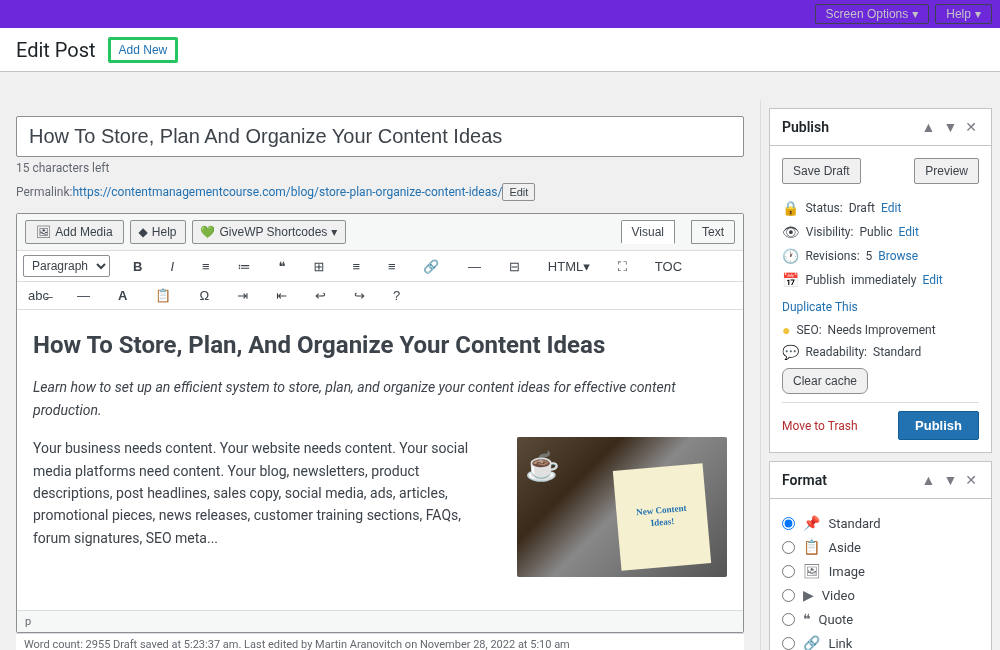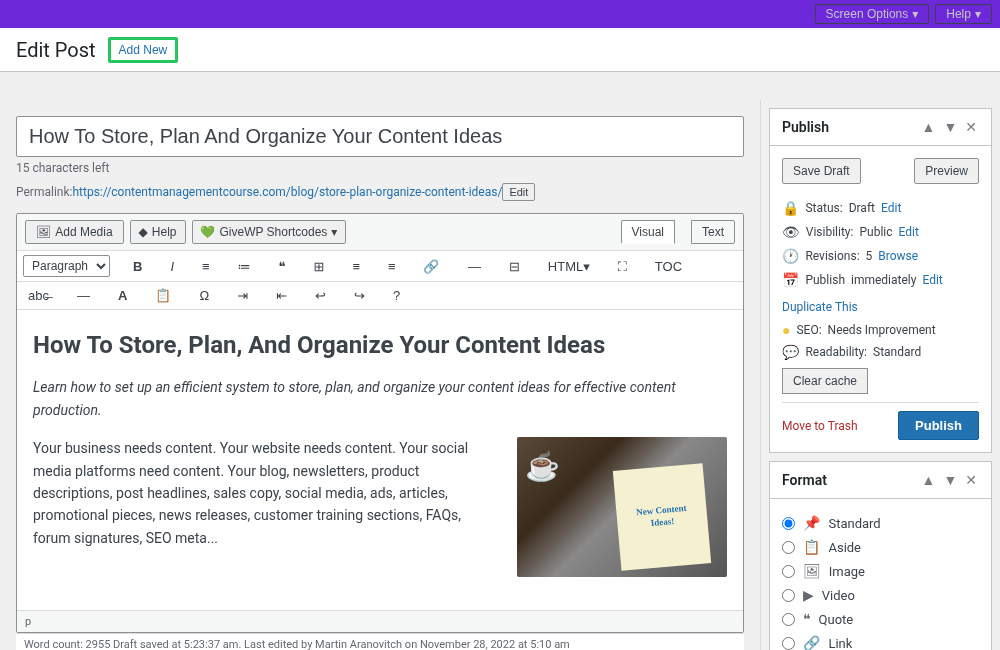--- a/index.html
+++ b/index.html
@@ -87,21 +87,21 @@
     .publish-meta-row .icon { font-size: 14px; }
     .publish-meta-row a { color: #2271b1; text-decoration: none; }
 
     .duplicate-link { color: #2271b1; text-decoration: none; font-size: 12px; cursor: pointer; display: block; margin: 8px 0; }
 
     .seo-row { display: flex; align-items: center; gap: 6px; font-size: 12px; margin: 6px 0; }
     .seo-icon { color: #f0c33c; font-size: 14px; }
     .readability-row { display: flex; align-items: center; gap: 6px; font-size: 12px; margin: 6px 0; }
     .readability-icon { color: #4ab866; font-size: 14px; }
 
-    .clear-cache-btn { background: #f0f0f1; border: 1px solid #8c8f94; color: #3c434a; font-size: 12px; padding: 5px 10px; border-radius: 0; cursor: pointer; margin: 8px 0; display: block; }
+    .clear-cache-btn { background: #f0f0f1; border: 1px solid #8c8f94; color: #3c434a; font-size: 12px; padding: 5px 10px; border-radius: 7px; cursor: pointer; margin: 8px 0; display: block; }
 
     .publish-bottom { display: flex; align-items: center; justify-content: space-between; margin-top: 8px; padding-top: 8px; border-top: 1px solid #dcdcde; }
     .move-to-trash-link { color: #b32d2e; text-decoration: none; font-size: 12px; cursor: pointer; }
     .publish-btn { background: #2271b1; border: 1px solid #135e96; color: #fff; font-size: 13px; padding: 6px 16px; border-radius: 2px; cursor: pointer; font-weight: 600; }
 
     
     .format-list { list-style: none; }
     .format-item { display: flex; align-items: center; gap: 8px; padding: 4px 0; font-size: 13px; }
     .format-item input[type="radio"] { margin: 0; }
     .format-icon { font-size: 14px; color: #646970; }

